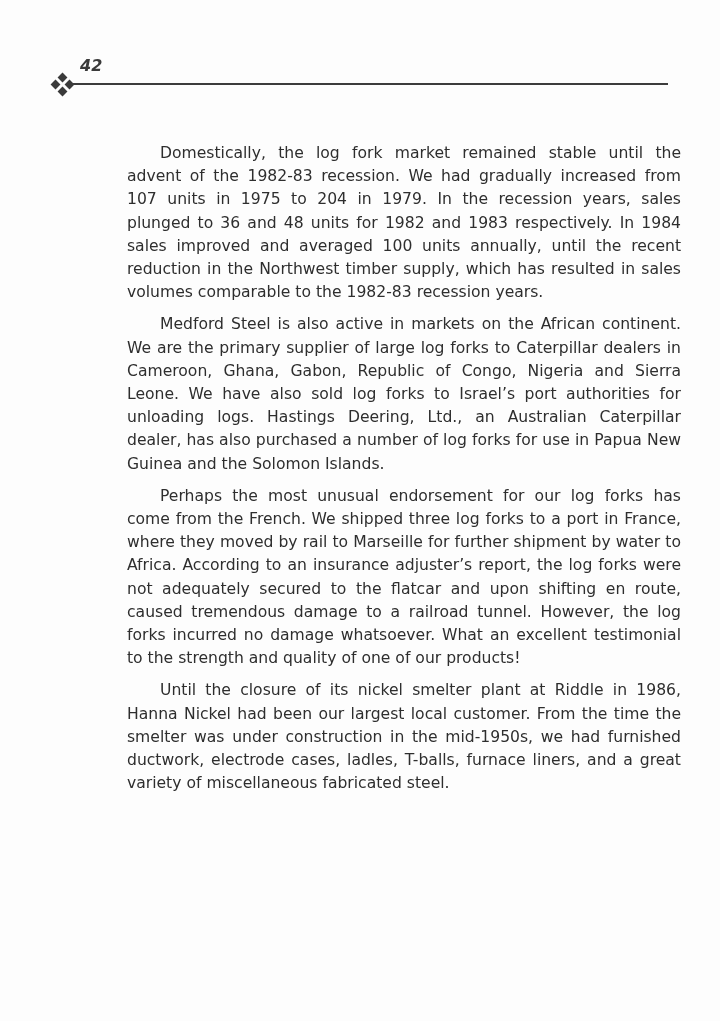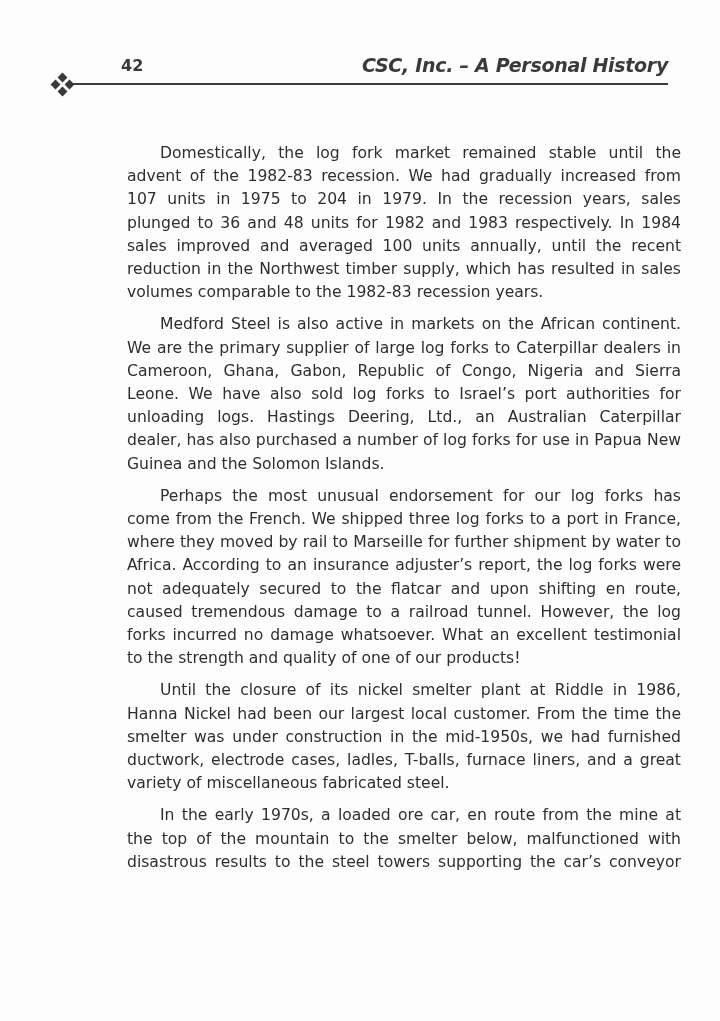--- a/index.html
+++ b/index.html
@@ -5,42 +5,40 @@
   html, body { margin: 0; padding: 0; background: #ffffff; }
   body { width: 720px; height: 1021px; position: relative; overflow: hidden; }
   .page { position: absolute; left: 0; top: 0; width: 720px; height: 1021px; background: #fdfdfd; }
   .header { position: absolute; left: 56px; top: 52px; width: 612px; height: 40px; }
   .diamonds { position: absolute; left: -4px; top: 22px; width: 22px; height: 22px; }
   .diamonds span { position: absolute; width: 7px; height: 7px; background: #3a3a3a; transform: rotate(45deg); }
   .d1 { left: 7px; top: 0px; }
   .d2 { left: 0px; top: 7px; }
   .d3 { left: 14px; top: 7px; }
   .d4 { left: 7px; top: 14px; }
-  .page-number { position: absolute; left: 24px; top: 4px; font-family: "DejaVu Sans", sans-serif; font-weight: bold; font-size: 16px; color: #3a3a3a; margin-left: 41px; }
+  .page-number { position: absolute; left: 24px; top: 4px; font-family: "DejaVu Sans", sans-serif; font-style: italic; font-weight: bold; font-size: 16px; color: #3a3a3a; }
   .running-title { position: absolute; right: 0px; top: 2px; font-family: "DejaVu Sans", sans-serif; font-style: italic; font-weight: bold; font-size: 19px; letter-spacing: -0.3px; color: #3a3a3a; white-space: nowrap; }
   .rule { position: absolute; left: 16px; top: 31px; width: 596px; height: 2px; background: #3c3c3c; }
   .body-text { position: absolute; left: 127px; top: 142px; width: 554px; font-family: "DejaVu Sans", sans-serif; font-size: 15.6px; line-height: 23.2px; color: #2e2e2e; text-align: justify; }
   .body-text p { margin: 0 0 9px 0; text-indent: 33px; hyphens: manual; }
 </style>
 </head>
 <body>
 
 <div class="page">
   <div class="header">
     <div class="diamonds">
       <span class="d1"></span>
       <span class="d2"></span>
       <span class="d3"></span>
       <span class="d4"></span>
     </div>
     <div class="page-number">42</div>
-    <div class="running-title">CSC, Inc. – A Personal History</div>
     <div class="rule"></div>
   </div>
 
   <div class="body-text">
     <p>Domestically, the log fork market remained stable until the advent of the 1982-83 recession. We had gradually increased from 107 units in 1975 to 204 in 1979. In the recession years, sales plunged to 36 and 48 units for 1982 and 1983 respectively. In 1984 sales improved and averaged 100 units annually, until the recent reduction in the Northwest timber supply, which has resulted in sales volumes comparable to the 1982-83 recession years.</p>
     <p>Medford Steel is also active in markets on the African continent. We are the primary supplier of large log forks to Caterpillar dealers in Cameroon, Ghana, Gabon, Republic of Congo, Nigeria and Sierra Leone. We have also sold log forks to Israel’s port authorities for unloading logs. Hastings Deering, Ltd., an Australian Caterpillar dealer, has also purchased a number of log forks for use in Papua New Guinea and the Solomon Islands.</p>
     <p>Perhaps the most unusual endorsement for our log forks has come from the French. We shipped three log forks to a port in France, where they moved by rail to Marseille for further shipment by water to Africa. According to an insurance adjuster’s report, the log forks were not adequately secured to the flatcar and upon shifting en route, caused tremendous damage to a railroad tunnel. However, the log forks incurred no damage whatsoever. What an excellent testimonial to the strength and quality of one of our products!</p>
     <p>Until the closure of its nickel smelter plant at Riddle in 1986, Hanna Nickel had been our largest local customer. From the time the smelter was under construction in the mid-1950s, we had fur­nished ductwork, electrode cases, ladles, T-balls, furnace liners, and a great variety of miscellaneous fabricated steel.</p>
-    <p style="text-align-last: justify;">In the early 1970s, a loaded ore car, en route from the mine at the top of the mountain to the smelter below, malfunctioned with disastrous results to the steel towers supporting the car’s conveyor</p>
   </div>
 </div>
 
 </body></html>

